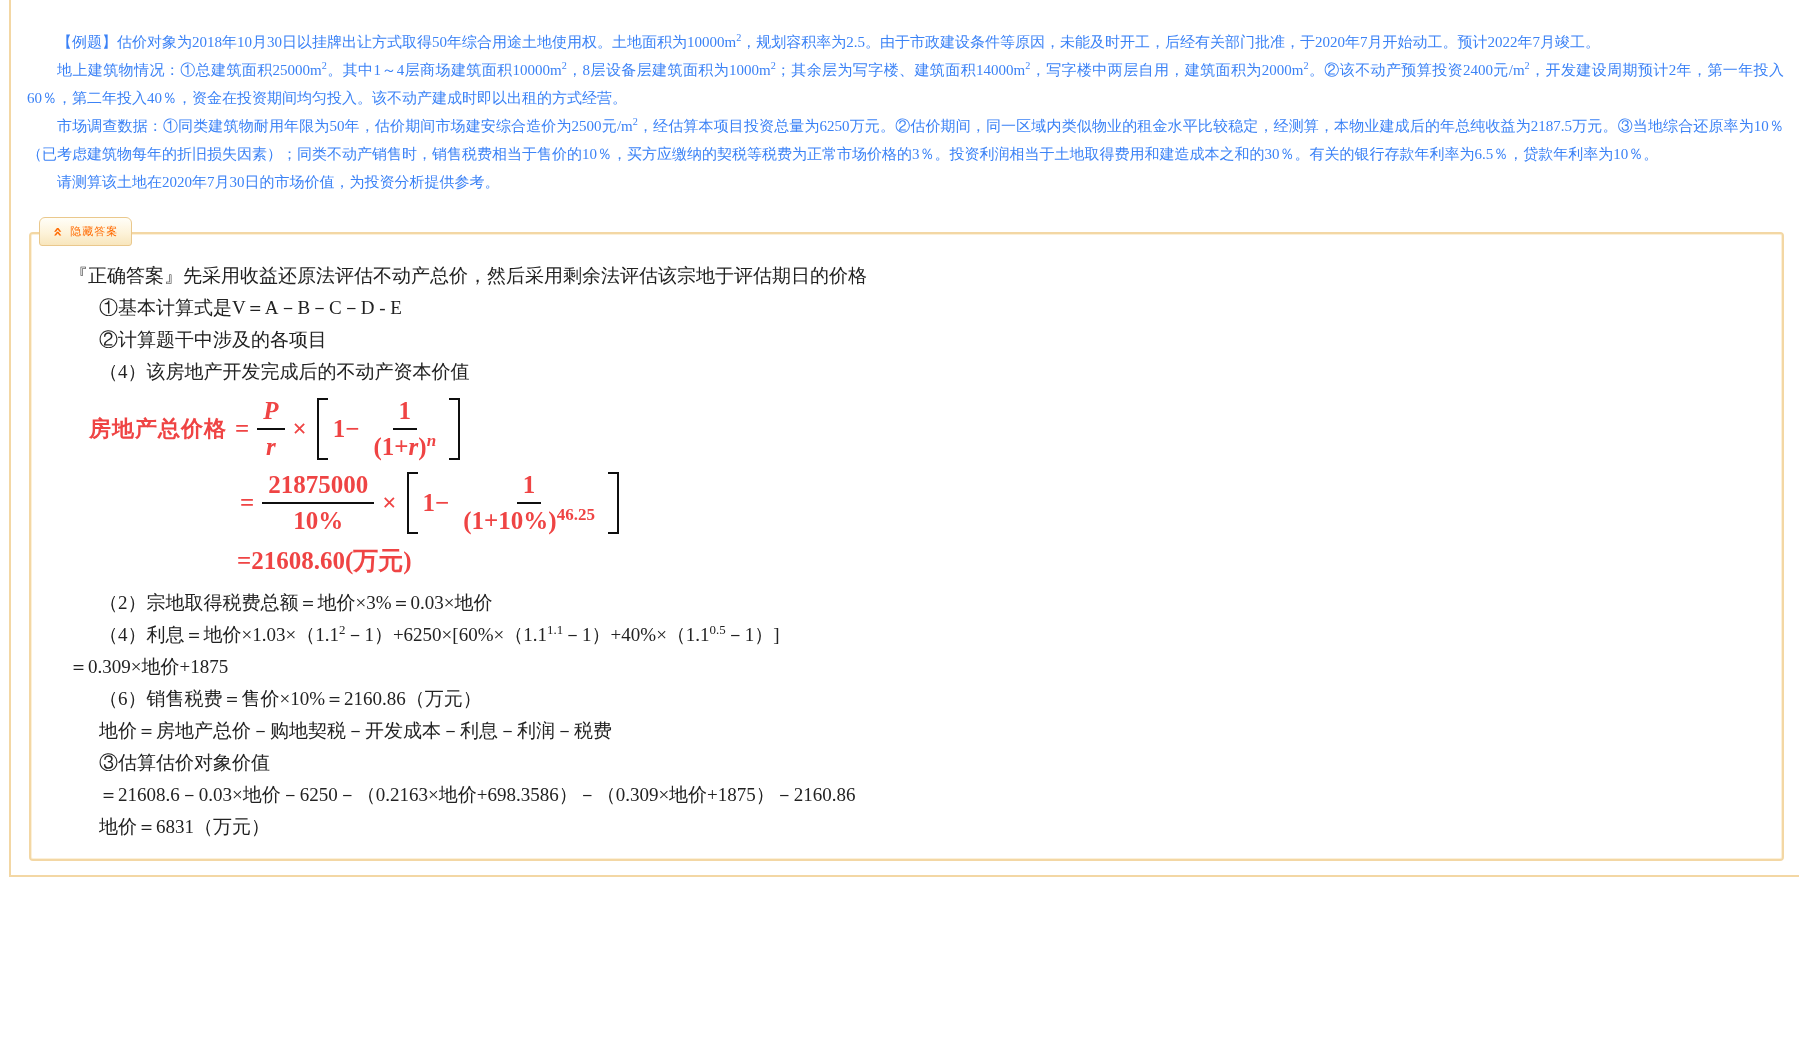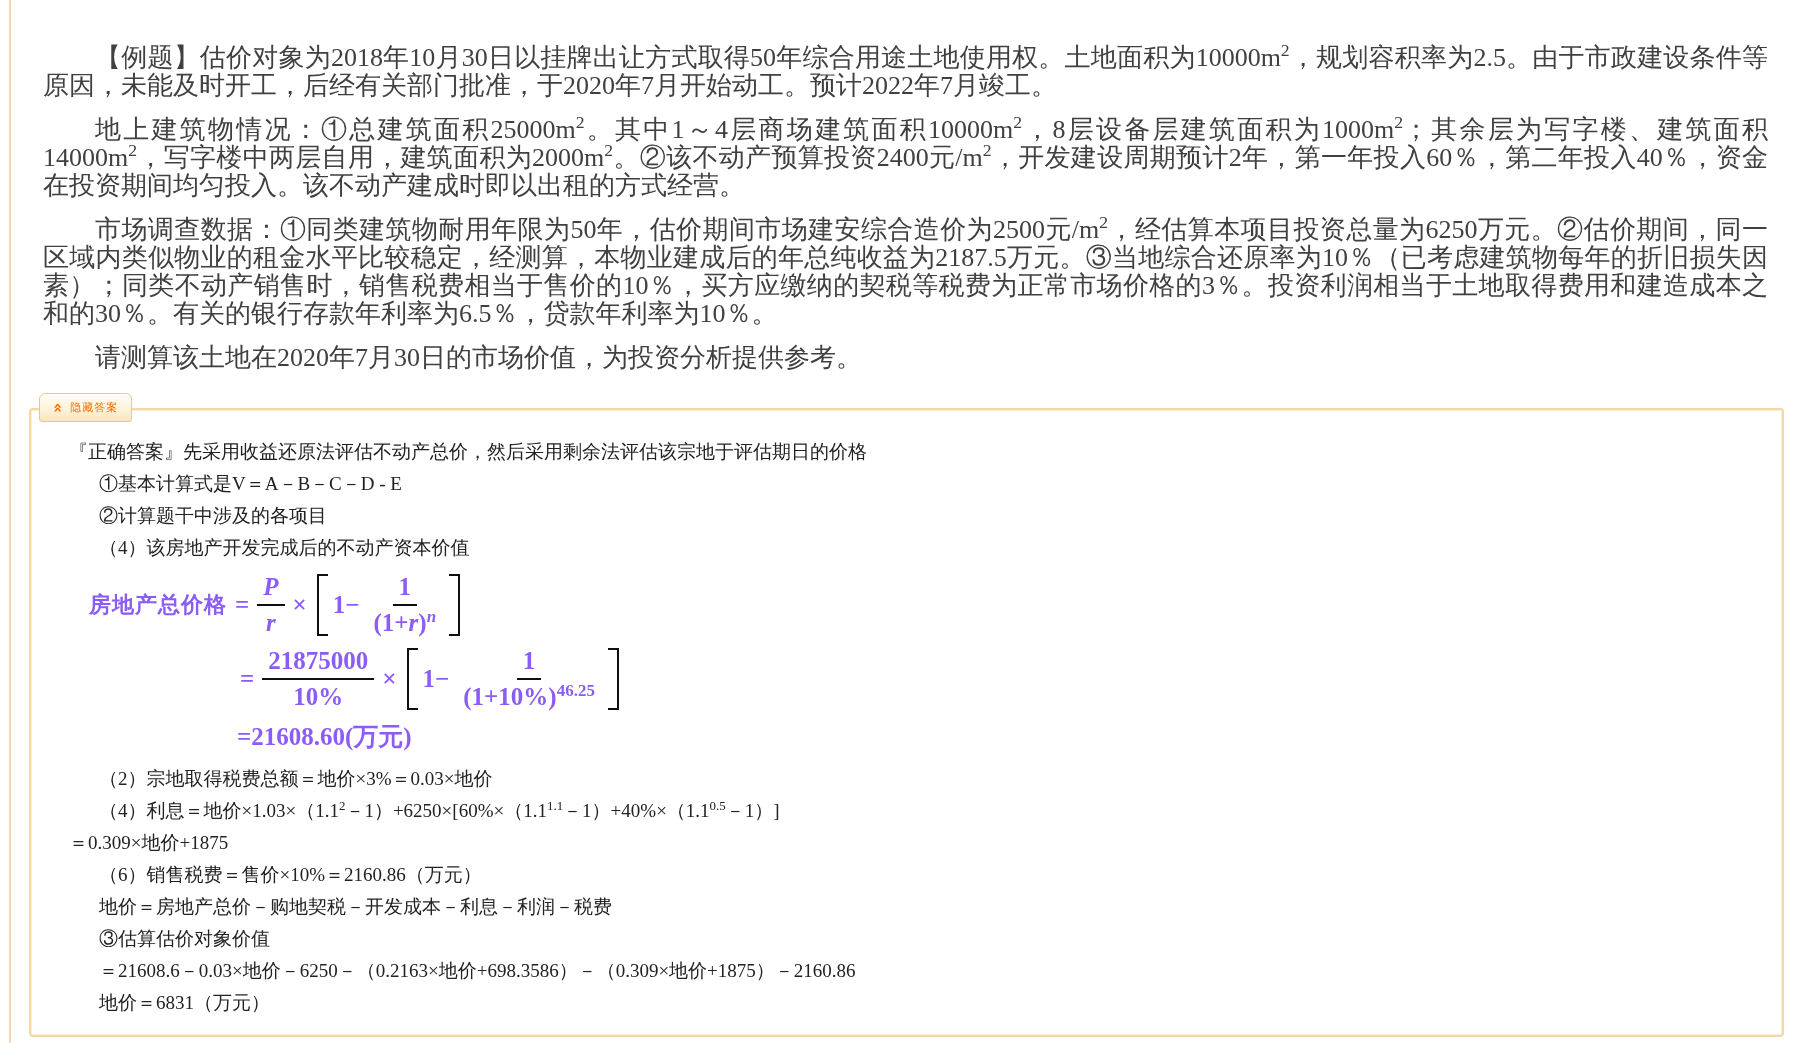--- a/index.html
+++ b/index.html
@@ -9,22 +9,22 @@
   }
   .page{
     margin-left:9px;
     border-left:2px solid #f3d7a4;
     border-bottom:2px solid #f3d7a4;
     padding:28px 15px 14px 16px;
     box-sizing:border-box;
   }
   
   .q-para{
-    margin:16px;font-size:26px;line-height:28px;
-    text-indent:2em;text-align:justify;color:#404040;
+    margin:0;font-size:15px;line-height:28px;
+    text-indent:2em;text-align:justify;color:#3b82f6;
   }
   sup{font-size:0.68em;line-height:0;vertical-align:super;}
   
   .answer-section{position:relative;margin-top:36px;margin-left:2px;}
   .answer-box{
     border:2px solid #f3d7a4;border-radius:4px;background:#ffffff;
     box-shadow:inset 0 0 0 1px #fcf0d8;
     padding:24px 28px 14px 34px;
   }
   .answer-tab{
@@ -40,21 +40,21 @@
     font-family:"DejaVu Sans",sans-serif;
   }
   .tab-label{
     color:#ff6a00;font-size:11px;font-weight:normal;letter-spacing:1px;
     font-family:"Liberation Sans","DejaVu Sans",sans-serif;
   }
   .ans-line{font-size:19px;line-height:28px;margin:4px;color:#222222;}
   .ind-0{padding-left:0;}
   .ind-1{padding-left:30px;}
   
-  .formula{margin:10px 0 12px 24px;color:#8b5cf6;}
+  .formula{margin:10px 0 12px 24px;color:#ef4444;}
   .f-row{
     display:flex;align-items:center;margin-bottom:8px;
     font-size:25px;font-weight:bold;
     font-family:"Liberation Serif","DejaVu Serif",serif;
   }
   .f-label{font-size:22px;font-weight:bold;letter-spacing:1px;margin-right:5px;}
   .f-indent{margin-left:148px;}
   .f-op{margin:0 3px;}
   .frac{display:inline-flex;flex-direction:column;align-items:center;margin:0 5px;}
   .frac .fnum{padding:1px 6px 3px;border-bottom:2px solid #0f0f0f;}

